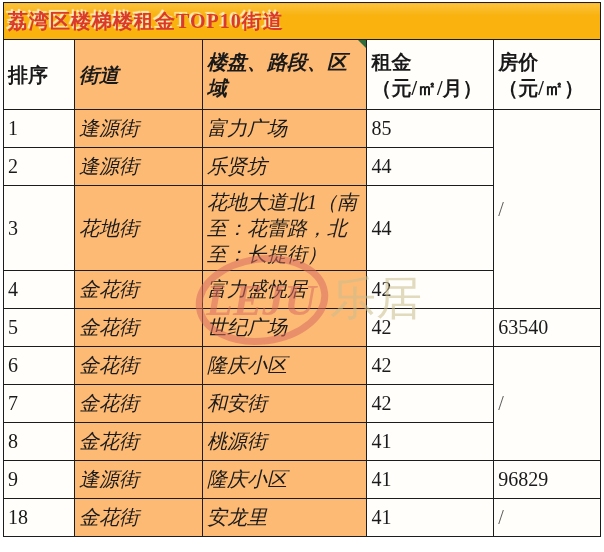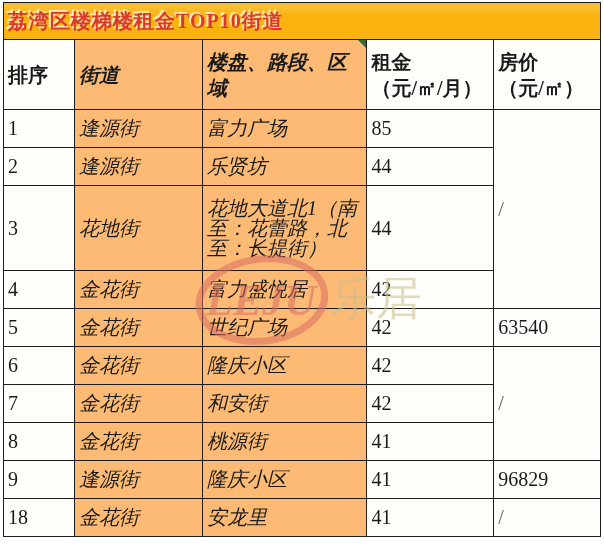--- a/index.html
+++ b/index.html
@@ -42,21 +42,21 @@
   tr.r-normal{height:38px;}
   tr.r-tall{height:85px;}
   td.slash-cell{color:#5a5a5a;font-size:18px;}
   .pos-rel{position:relative;margin-top:47px;}
   .corner-triangle{
     position:absolute;top:0;right:0;
     width:0;height:0;
     border-top:8px solid #2f6b3c;
     border-left:8px solid transparent;
   }
-  .prop-cell{line-height:20px;}
+  .prop-cell{line-height:26px;}
   .watermark{
     position:absolute;left:192px;top:250px;
     width:240px;height:100px;
     opacity:0.55;
     pointer-events:none;
   }
 </style>
 </head>
 <body>
 

